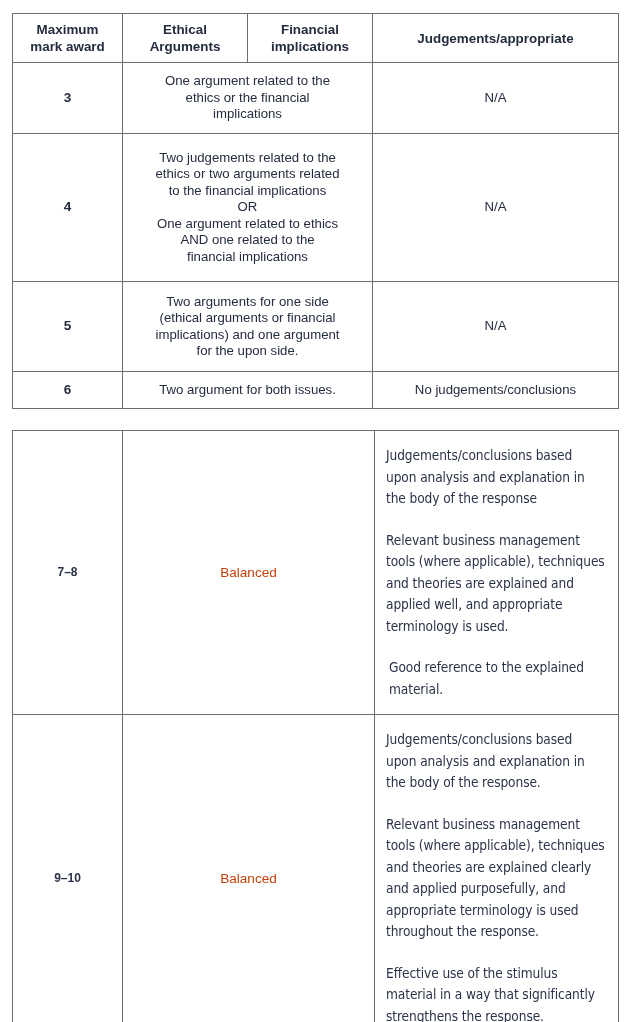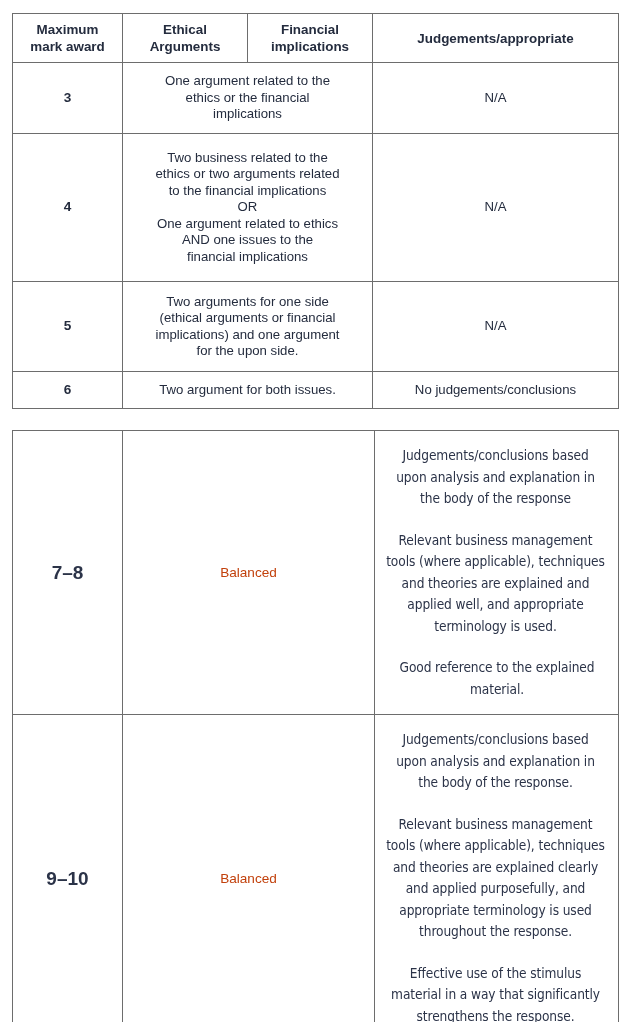--- a/index.html
+++ b/index.html
@@ -88,32 +88,32 @@
   #table-criteria-upper td {
     padding: 0;
   }
   .t2-c1 { width: 110px; }
   .t2-c2 { width: 252px; }
   .t2-c3 { width: 244px; }
 
   .t2-mark {
     text-align: center;
     font-weight: bold;
-    font-size: 19px;
+    font-size: 12px;
     font-family: "Liberation Sans", sans-serif;
   }
   .t2-balanced {
     text-align: center;
     font-size: 13.6px;
     font-family: "Liberation Sans", sans-serif;
     color: #c2410c;
   }
   .t2-judge {
     vertical-align: top !important;
-    text-align: center;
+    text-align: left;
     padding: 14px 13px 14px 11px !important;
     margin-top: 40px;
   }
   .t2-judge p {
     margin: 0 0 20px 0;
     letter-spacing: -0.1px;
   }
   .t2-judge p:last-child { margin-bottom: 0; }
   .t2-judge p.indented { padding-left: 3px; }
 
@@ -160,26 +160,26 @@
           <span class="cellline">One argument related to the</span>
           <span class="cellline">ethics or the financial</span>
           <span class="cellline">implications</span>
         </td>
         <td class="na-cell">N/A</td>
       </tr>
 
       <tr style="height:148px;">
         <td class="mark-cell">4</td>
         <td class="desc-cell" colspan="2">
-          <span class="cellline">Two business related to the</span>
+          <span class="cellline">Two judgements related to the</span>
           <span class="cellline">ethics or two arguments related</span>
           <span class="cellline">to the financial implications</span>
           <span class="cellline">OR</span>
           <span class="cellline">One argument related to ethics</span>
-          <span class="cellline">AND one issues to the</span>
+          <span class="cellline">AND one related to the</span>
           <span class="cellline">financial implications</span>
         </td>
         <td class="na-cell">N/A</td>
       </tr>
 
       <tr style="height:90px;">
         <td class="mark-cell">5</td>
         <td class="desc-cell" colspan="2">
           <span class="cellline">Two arguments for one side</span>
           <span class="cellline">(ethical arguments or financial</span>

